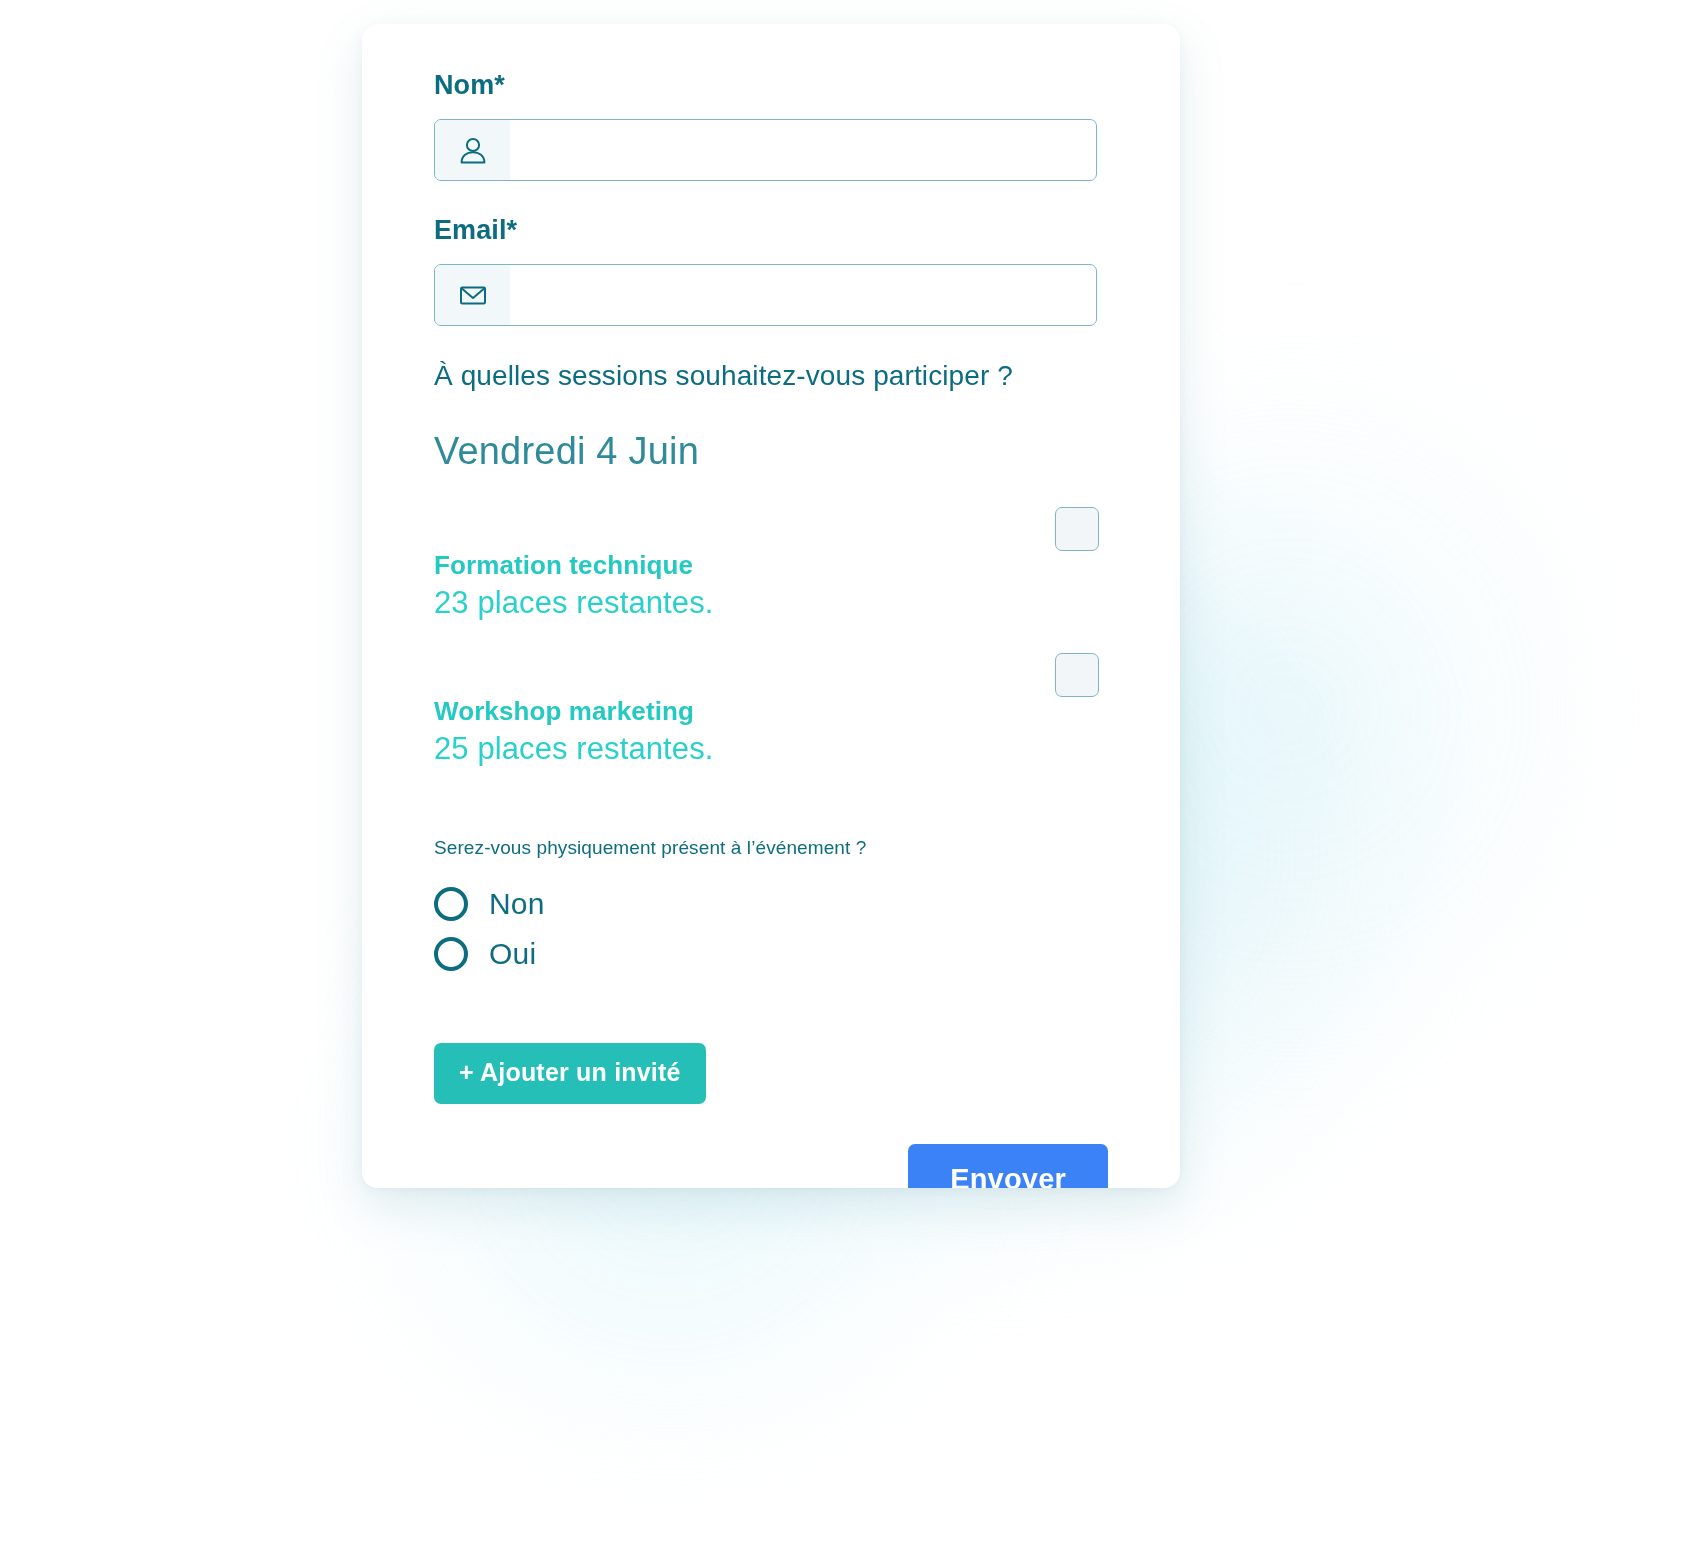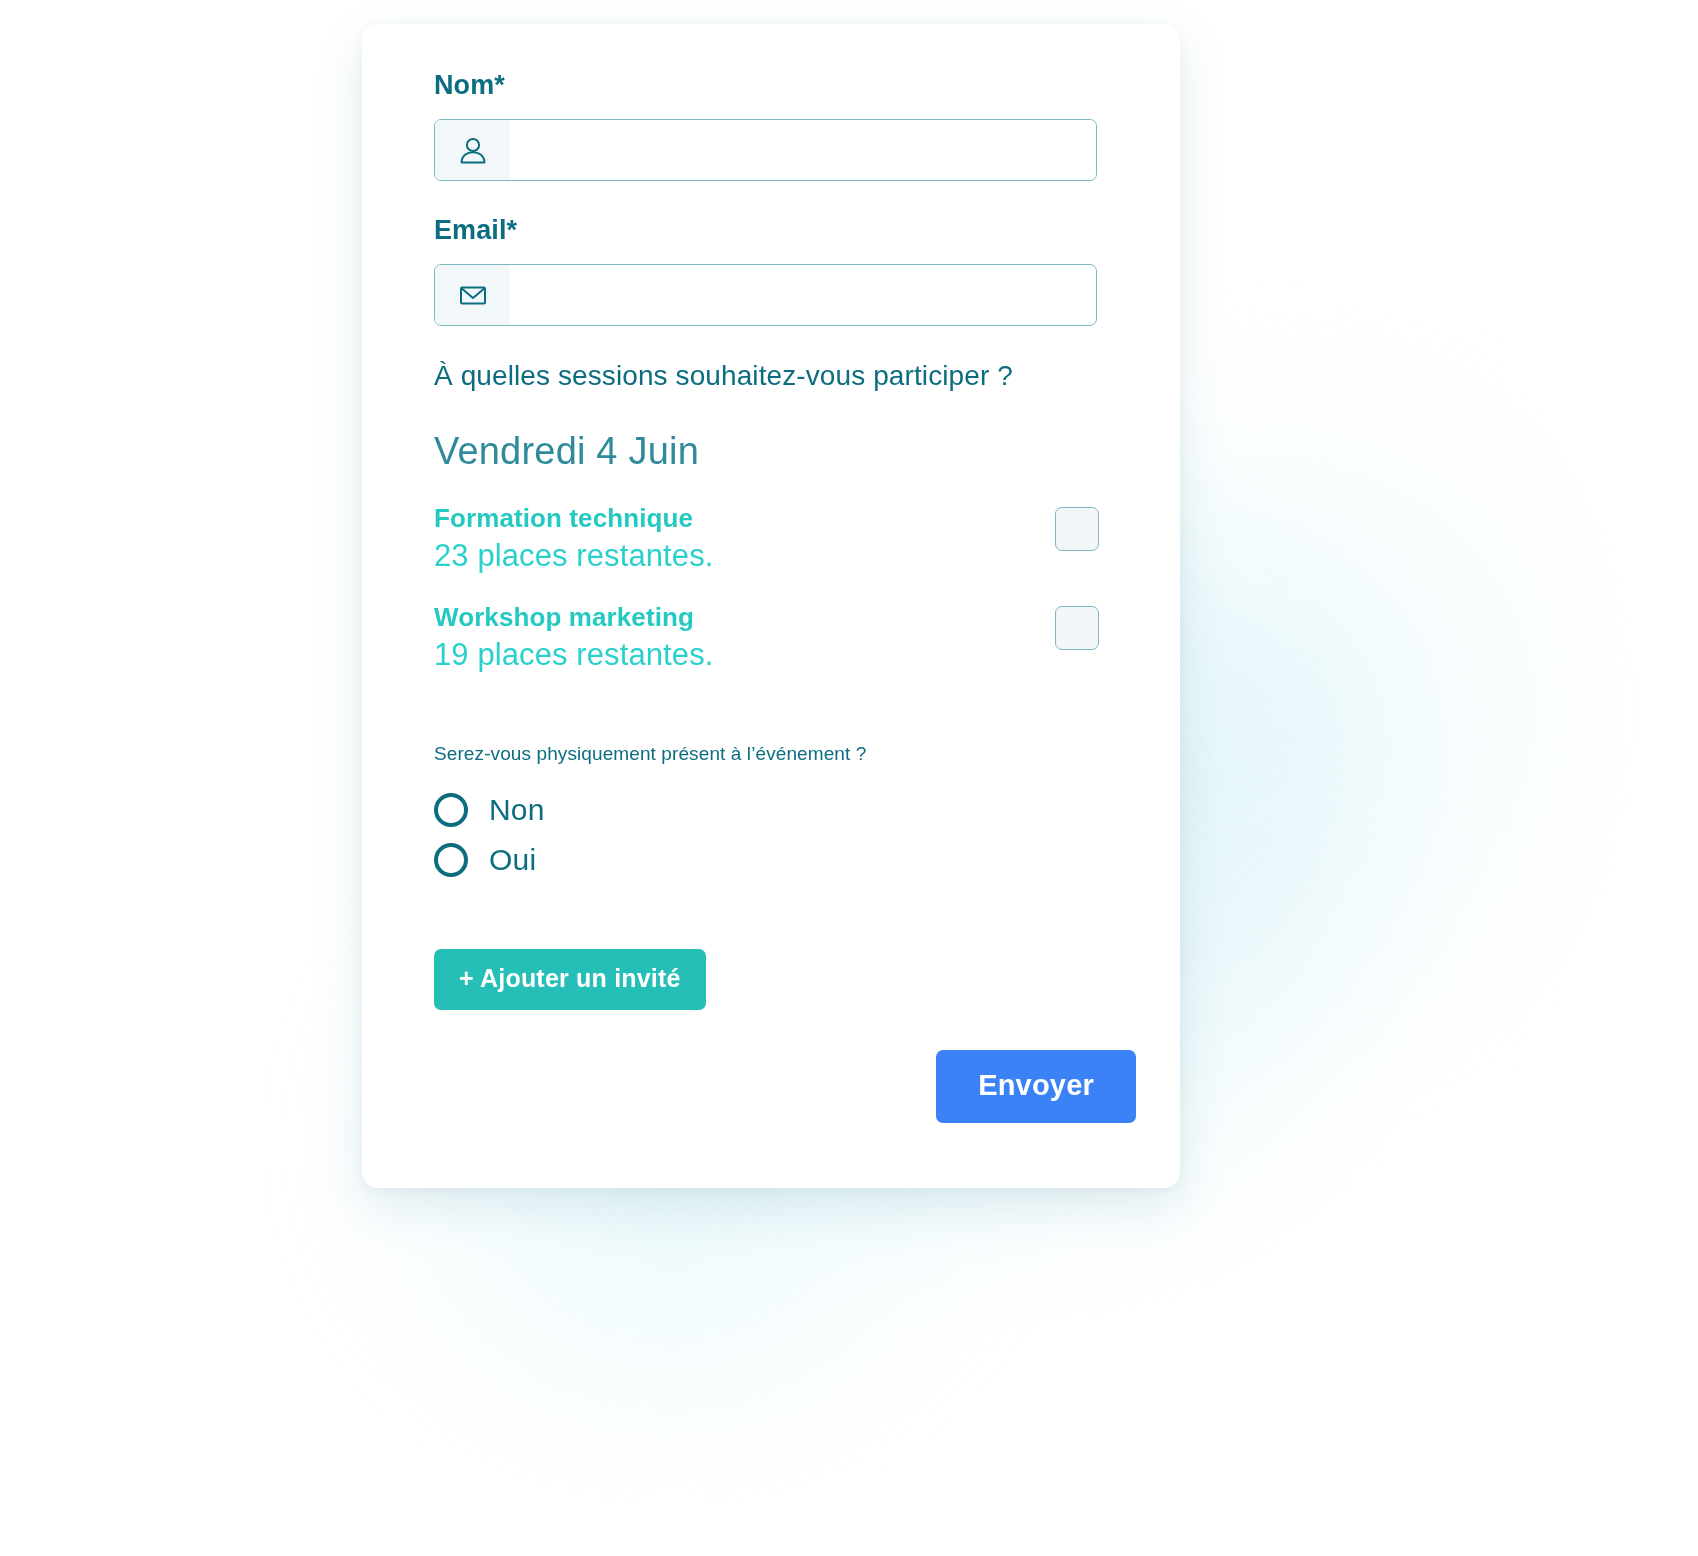--- a/index.html
+++ b/index.html
@@ -91,21 +91,21 @@
     color: #ffffff;
     font-size: 70px;
     line-height: 1;
     font-weight: 400;
     letter-spacing: -0.5px;
     position: relative;
     top: -4px;
   }
 
   .card-body {
-    padding: 46px 30px 0 72px;
+    padding: 46px 58px 0 72px;
   }
 
   
   .field-label {
     color: #0c6d80;
     font-size: 27px;
     font-weight: 700;
     letter-spacing: 0.1px;
     margin-bottom: 18px;
   }
@@ -160,21 +160,21 @@
   }
 
   
   .session-row {
     display: flex;
     align-items: flex-start;
     justify-content: space-between;
     width: 665px;
     margin-bottom: 26px;
   }
-  .session-text { padding-top: 2px; }
+  .session-text { padding-top: 2px; margin-top: 47px; }
   .session-name {
     color: #24c9c1;
     font-size: 26px;
     font-weight: 700;
     letter-spacing: 0.1px;
     margin-bottom: 4px;
   }
   .session-seats {
     color: #2ad0cb;
     font-size: 31px;
@@ -305,21 +305,21 @@
           <div class="session-name">Formation technique</div>
           <div class="session-seats">23 places restantes.</div>
         </div>
         <div class="checkbox"></div>
       </div>
 
       
       <div class="session-row">
         <div class="session-text">
           <div class="session-name">Workshop marketing</div>
-          <div class="session-seats">19 places restantes.</div>
+          <div class="session-seats">25 places restantes.</div>
         </div>
         <div class="checkbox"></div>
       </div>
 
       
       <div class="presence-q">Serez-vous physiquement présent à l’événement ?</div>
 
       <div class="radio-row">
         <span class="radio"></span>
         <span class="radio-label">Non</span>

